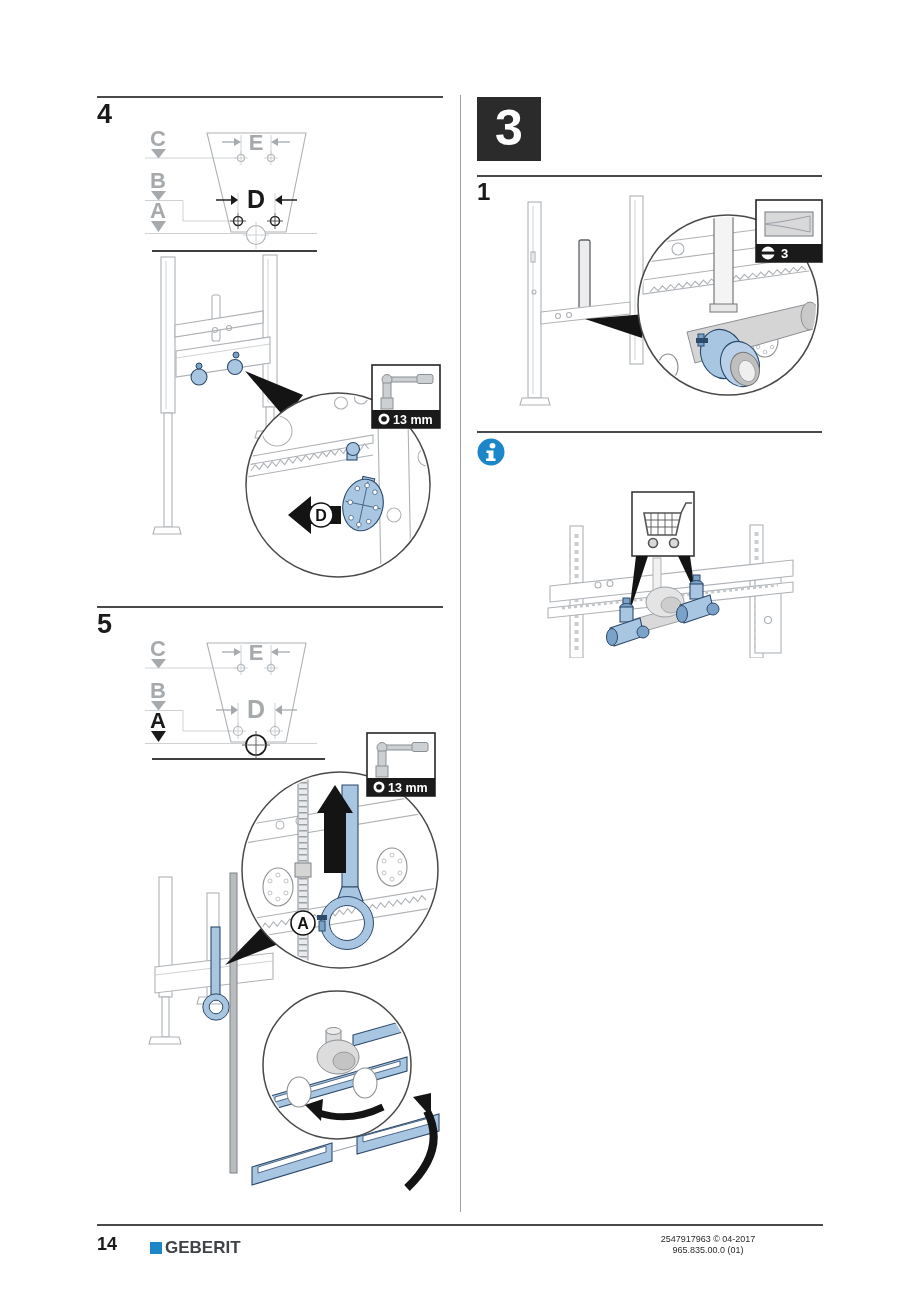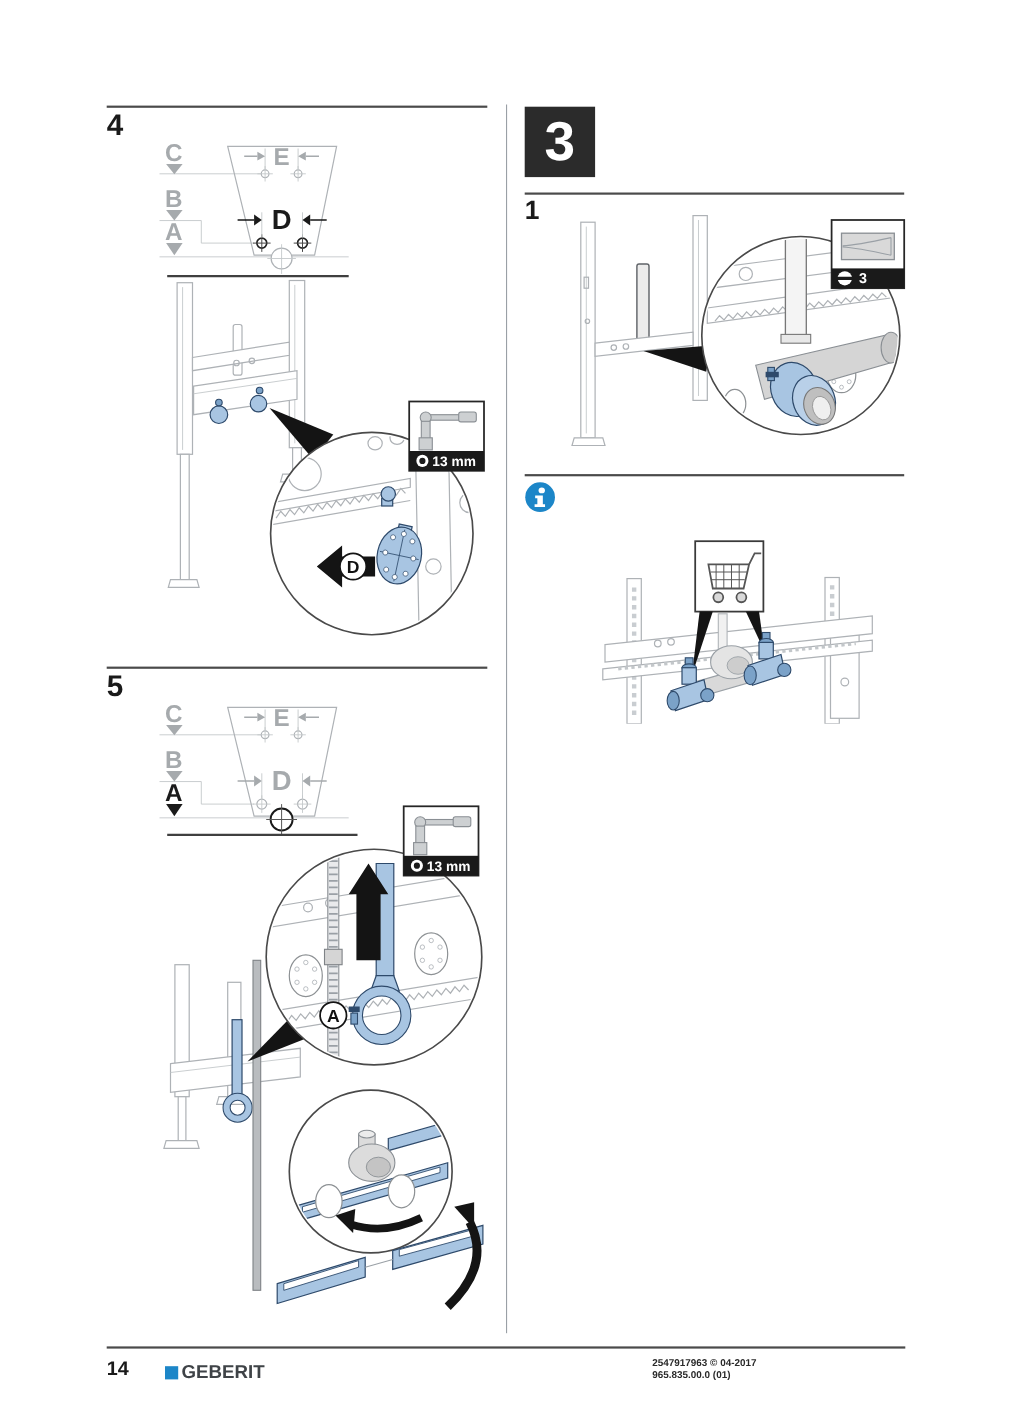--- a/index.html
+++ b/index.html
@@ -28,21 +28,21 @@
   text.dimk{fill:#1a1a1a;}
   text.dimD{font-size:25px;}
   text.lbl{font-weight:bold;font-size:16px;fill:#111;text-anchor:middle;}
   text.tool{font-weight:bold;font-size:12.5px;fill:#fff;}
   .tri{fill:#a6aaad;}
   .trik{fill:#1a1a1a;}
   #footer-num{font-weight:bold;font-size:18px;color:#1a1a1a;}
   #logo{display:flex;align-items:center;}
   #logo .sq{width:12px;height:12px;background:#1c86c8;margin-right:3px;}
   #logo .wm{font-weight:bold;font-size:17px;color:#3f4347;letter-spacing:0px;}
-  #docref{font-size:9px;line-height:11px;color:#2a2a2a;text-align:left;width:230px;font-weight:bold;}
+  #docref{font-size:9px;line-height:11px;color:#2a2a2a;text-align:center;width:230px;}
 </style>
 </head>
 <body>
 
 <div id="page">
 
   <div class="abs rule" style="left:97px;top:96px;width:346px;"></div>
   <div class="abs stepnum" style="left:97px;top:101px;">4</div>
 
   <svg class="abs" style="left:95px;top:125px;" width="350" height="478" viewBox="0 0 350 478">

